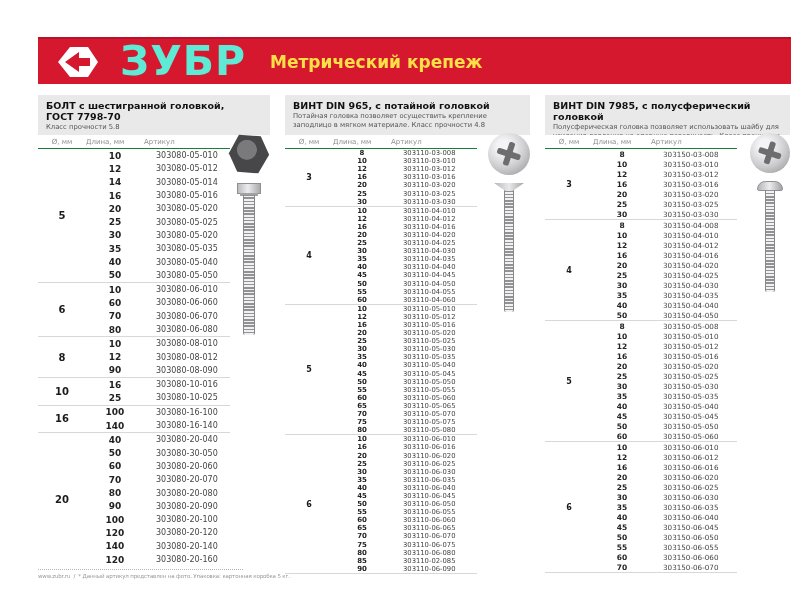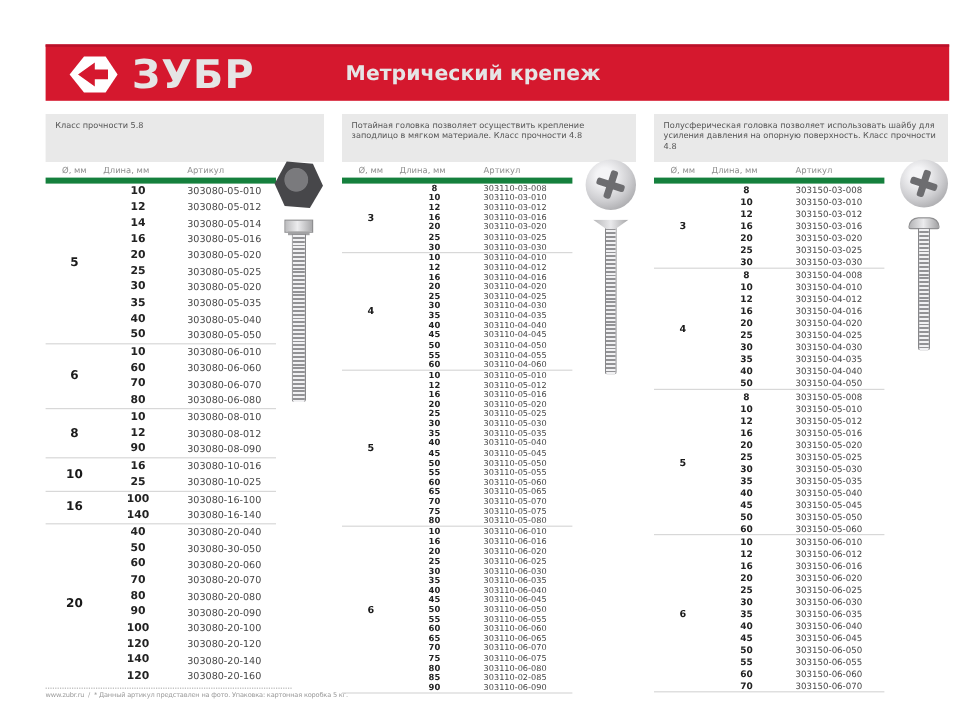--- a/index.html
+++ b/index.html
@@ -3,37 +3,37 @@
 <meta charset="utf-8">
 <style>
   html,body{margin:0;padding:0;background:#fff;}
   .page{position:relative;width:800px;height:600px;background:#fff;overflow:hidden;
         font-family:"DejaVu Sans","Liberation Sans",sans-serif;color:#1a1a1a;}
   
   .banner{position:relative;margin:37px 9px 0 38px;height:47px;background:#d5182e;
           display:flex;align-items:center;border-top:2px solid #b8112a;box-sizing:border-box;}
   .logo{display:flex;align-items:center;padding-left:16px;}
   .logo-icon{display:block;width:46px;height:34px;}
-  .logo-text{color:#e5e5e5;font-weight:bold;font-size:33px;letter-spacing:1px;margin-left:10px;line-height:1;}
-  .banner-title{position:absolute;left:250px;top:50%;transform:translateY(-50%);
-                color:#e5e5e5;font-weight:bold;font-size:17px;}
+  .logo-text{color:#5eead4;font-weight:bold;font-size:41px;letter-spacing:1px;margin-left:20px;line-height:1;}
+  .banner-title{position:absolute;left:232px;top:50%;transform:translateY(-50%);
+                color:#fde047;font-weight:bold;font-size:17px;}
   
   .cols{display:flex;margin:11px 0 0 38px;gap:15px;}
   .sec{position:relative;box-sizing:border-box;}
   .sec1{width:232px;}
   .sec2{width:245px;}
   .sec3{width:245px;}
   .sec-head{background:#e9e9e9;padding:5px 8px 4px 8px;height:40px;box-sizing:border-box;overflow:hidden;}
   .sec-title{font-weight:bold;font-size:9.5px;line-height:1.18;white-space:pre-line;color:#111;}
   .sec-desc{font-size:6.8px;line-height:1.25;color:#555;margin-top:1px;}
   
-  .thead{display:flex;font-size:7px;color:#8f8f8f;padding:3px 0 2px 0;border-bottom:5px solid #15803d;width:192px;}
+  .thead{display:flex;font-size:7px;color:#8f8f8f;padding:3px 0 2px 0;border-bottom:1px solid #15803d;width:192px;}
   .thead .h1{width:48px;text-align:center;}
   .thead .h2{width:58px;}
-  .thead .h3{margin-left:12px;}
+  .thead .h3{}
   .groups{width:192px;}
   .groups.with-bottom{border-bottom:1px solid #d8d8d8;}
   .group{display:flex;}
   .group + .group{border-top:1px solid #d8d8d8;}
   .dia{width:48px;text-align:center;font-weight:bold;display:flex;align-items:center;justify-content:center;}
   .rows{flex:1;}
   .row{display:flex;align-items:center;}
   .len{width:58px;text-align:center;font-weight:bold;color:#222;}
   .art{margin-left:12px;color:#454545;}
   
@@ -81,20 +81,22 @@
       </svg>
       <span class="logo-text">ЗУБР</span>
     </div>
     <div class="banner-title">Метрический крепеж</div>
   </div>
 
   <div class="cols">
 
     <section class="sec sec1">
       <div class="sec-head">
+        <div class="sec-title">БОЛТ с шестигранной головкой,
+ГОСТ 7798-70</div>
         <div class="sec-desc">Класс прочности 5.8</div>
       </div>
       <div class="thead">
         <span class="h1">Ø, мм</span>
         <span class="h2">Длина, мм</span>
         <span class="h3">Артикул</span>
       </div>
       <div class="groups">
           <div class="group">
             <div class="dia">5</div>
@@ -261,20 +263,21 @@
         <div style="display:flex;flex-direction:column;align-items:center;">
           <div class="bolt-head"></div>
           <div class="bolt-collar"></div>
           <div class="shaft bolt-shaft"></div>
         </div>
       </div>
     </section>
 
     <section class="sec sec2">
       <div class="sec-head">
+        <div class="sec-title">ВИНТ DIN 965, с потайной головкой</div>
         <div class="sec-desc">Потайная головка позволяет осуществить крепление заподлицо в мягком материале. Класс прочности 4.8</div>
       </div>
       <div class="thead">
         <span class="h1">Ø, мм</span>
         <span class="h2">Длина, мм</span>
         <span class="h3">Артикул</span>
       </div>
       <div class="groups with-bottom">
           <div class="group">
             <div class="dia">3</div>
@@ -509,20 +512,21 @@
         <div class="ph-top" style="width:42px;height:42px;"></div>
         <div style="display:flex;flex-direction:column;align-items:center;">
           <div class="csk-head"></div>
           <div class="shaft csk-shaft"></div>
         </div>
       </div>
     </section>
 
     <section class="sec sec3">
       <div class="sec-head">
+        <div class="sec-title">ВИНТ DIN 7985, с полусферический головкой</div>
         <div class="sec-desc">Полусферическая головка позволяет использовать шайбу для усиления давления на опорную поверхность. Класс прочности 4.8</div>
       </div>
       <div class="thead">
         <span class="h1">Ø, мм</span>
         <span class="h2">Длина, мм</span>
         <span class="h3">Артикул</span>
       </div>
       <div class="groups with-bottom">
           <div class="group">
             <div class="dia">3</div>

